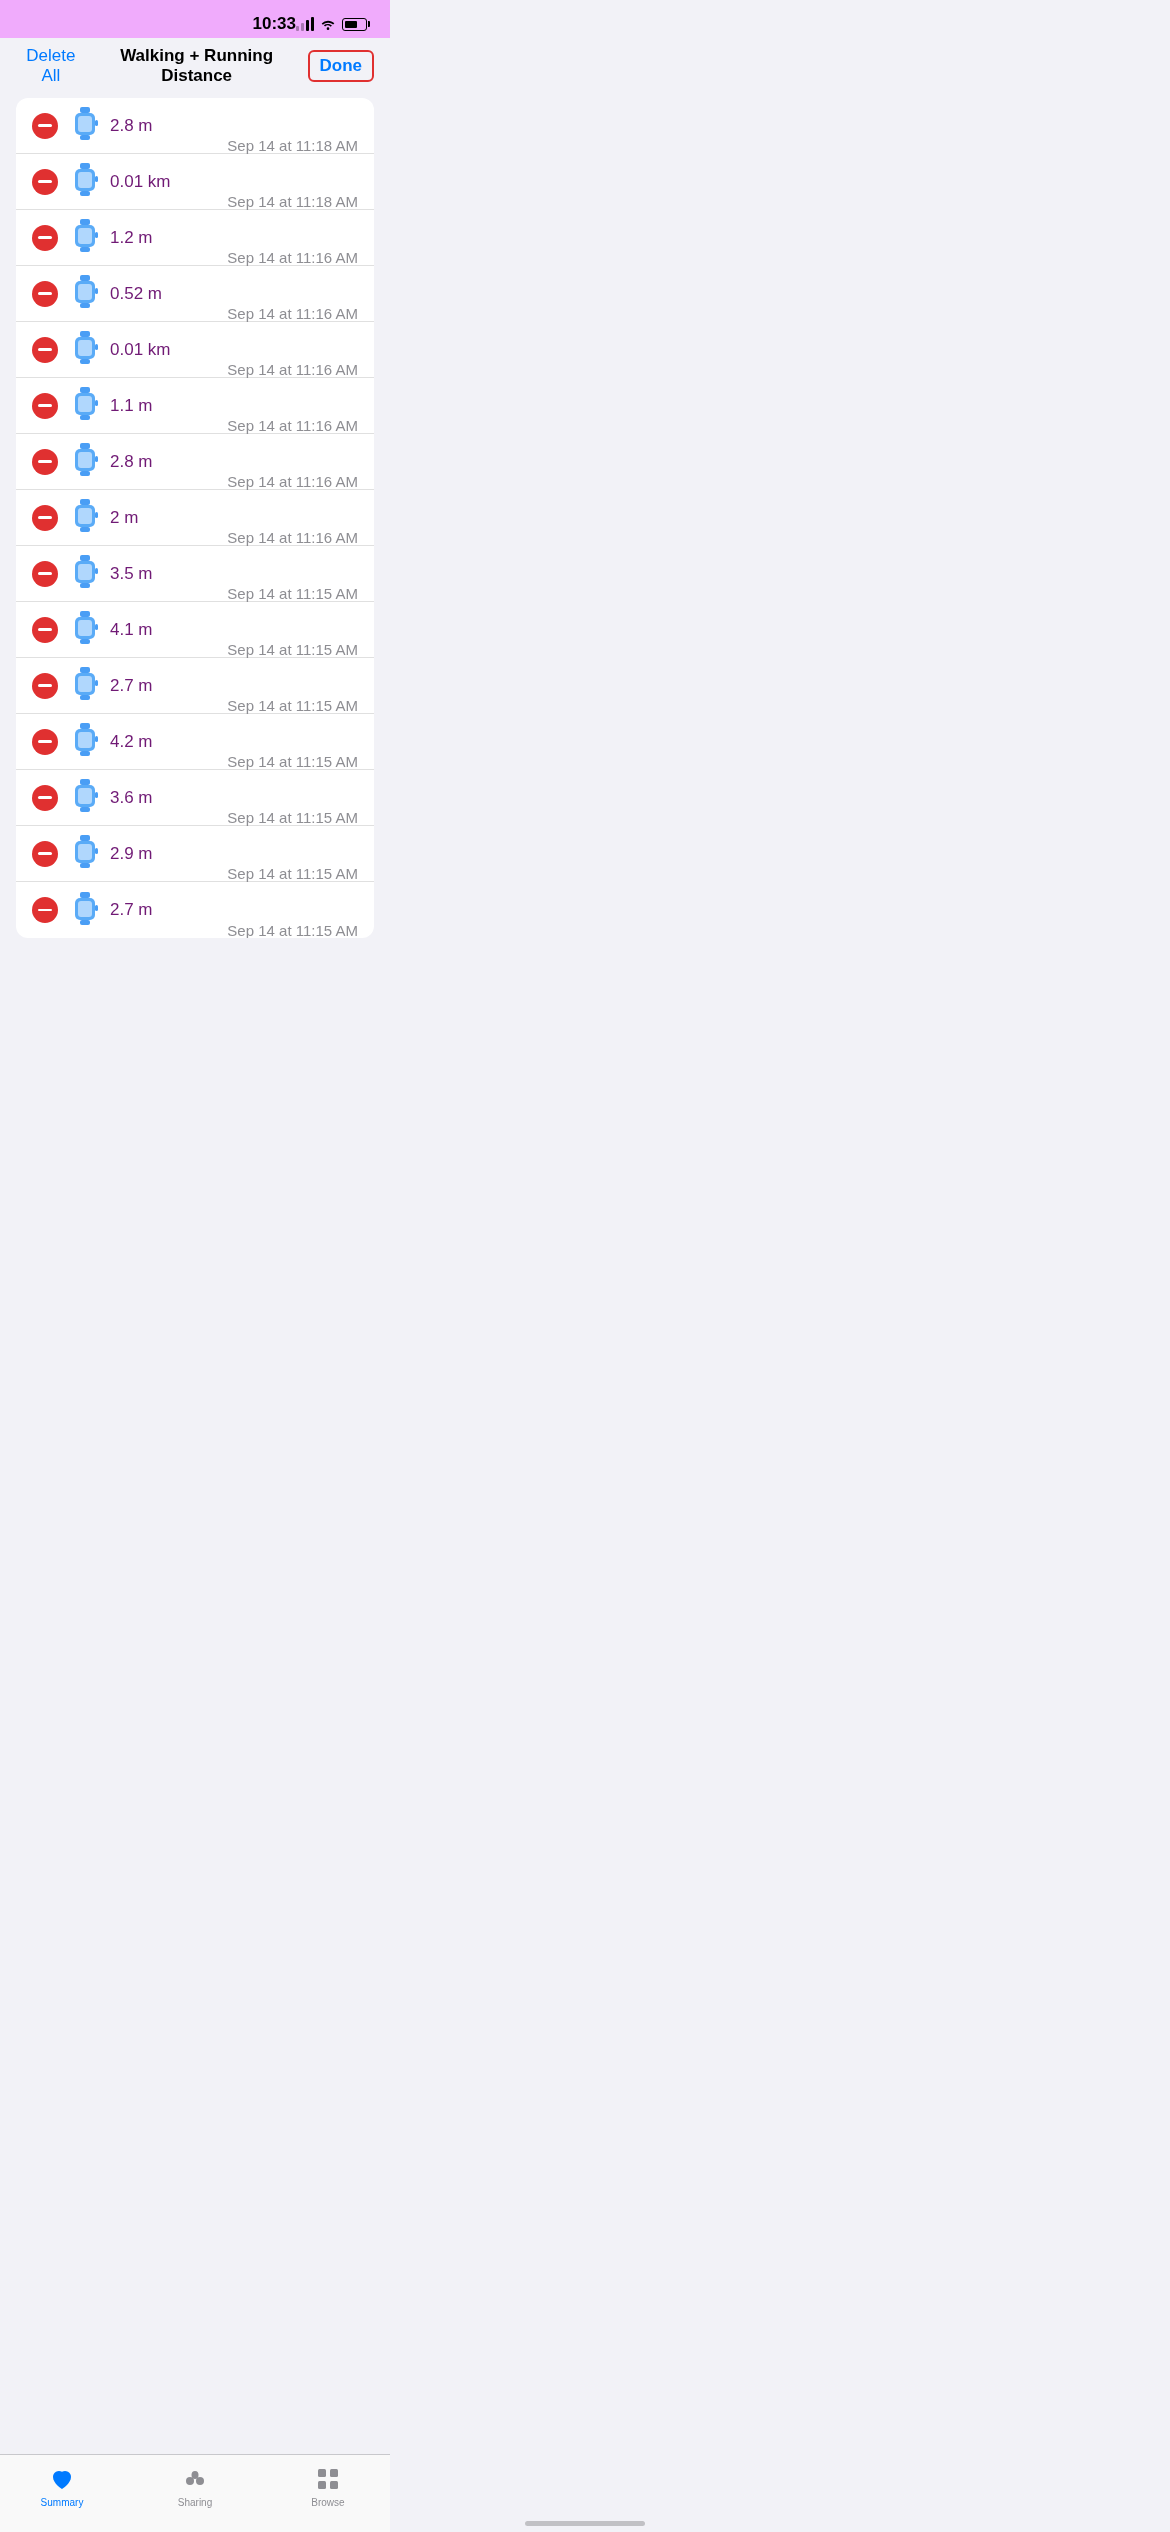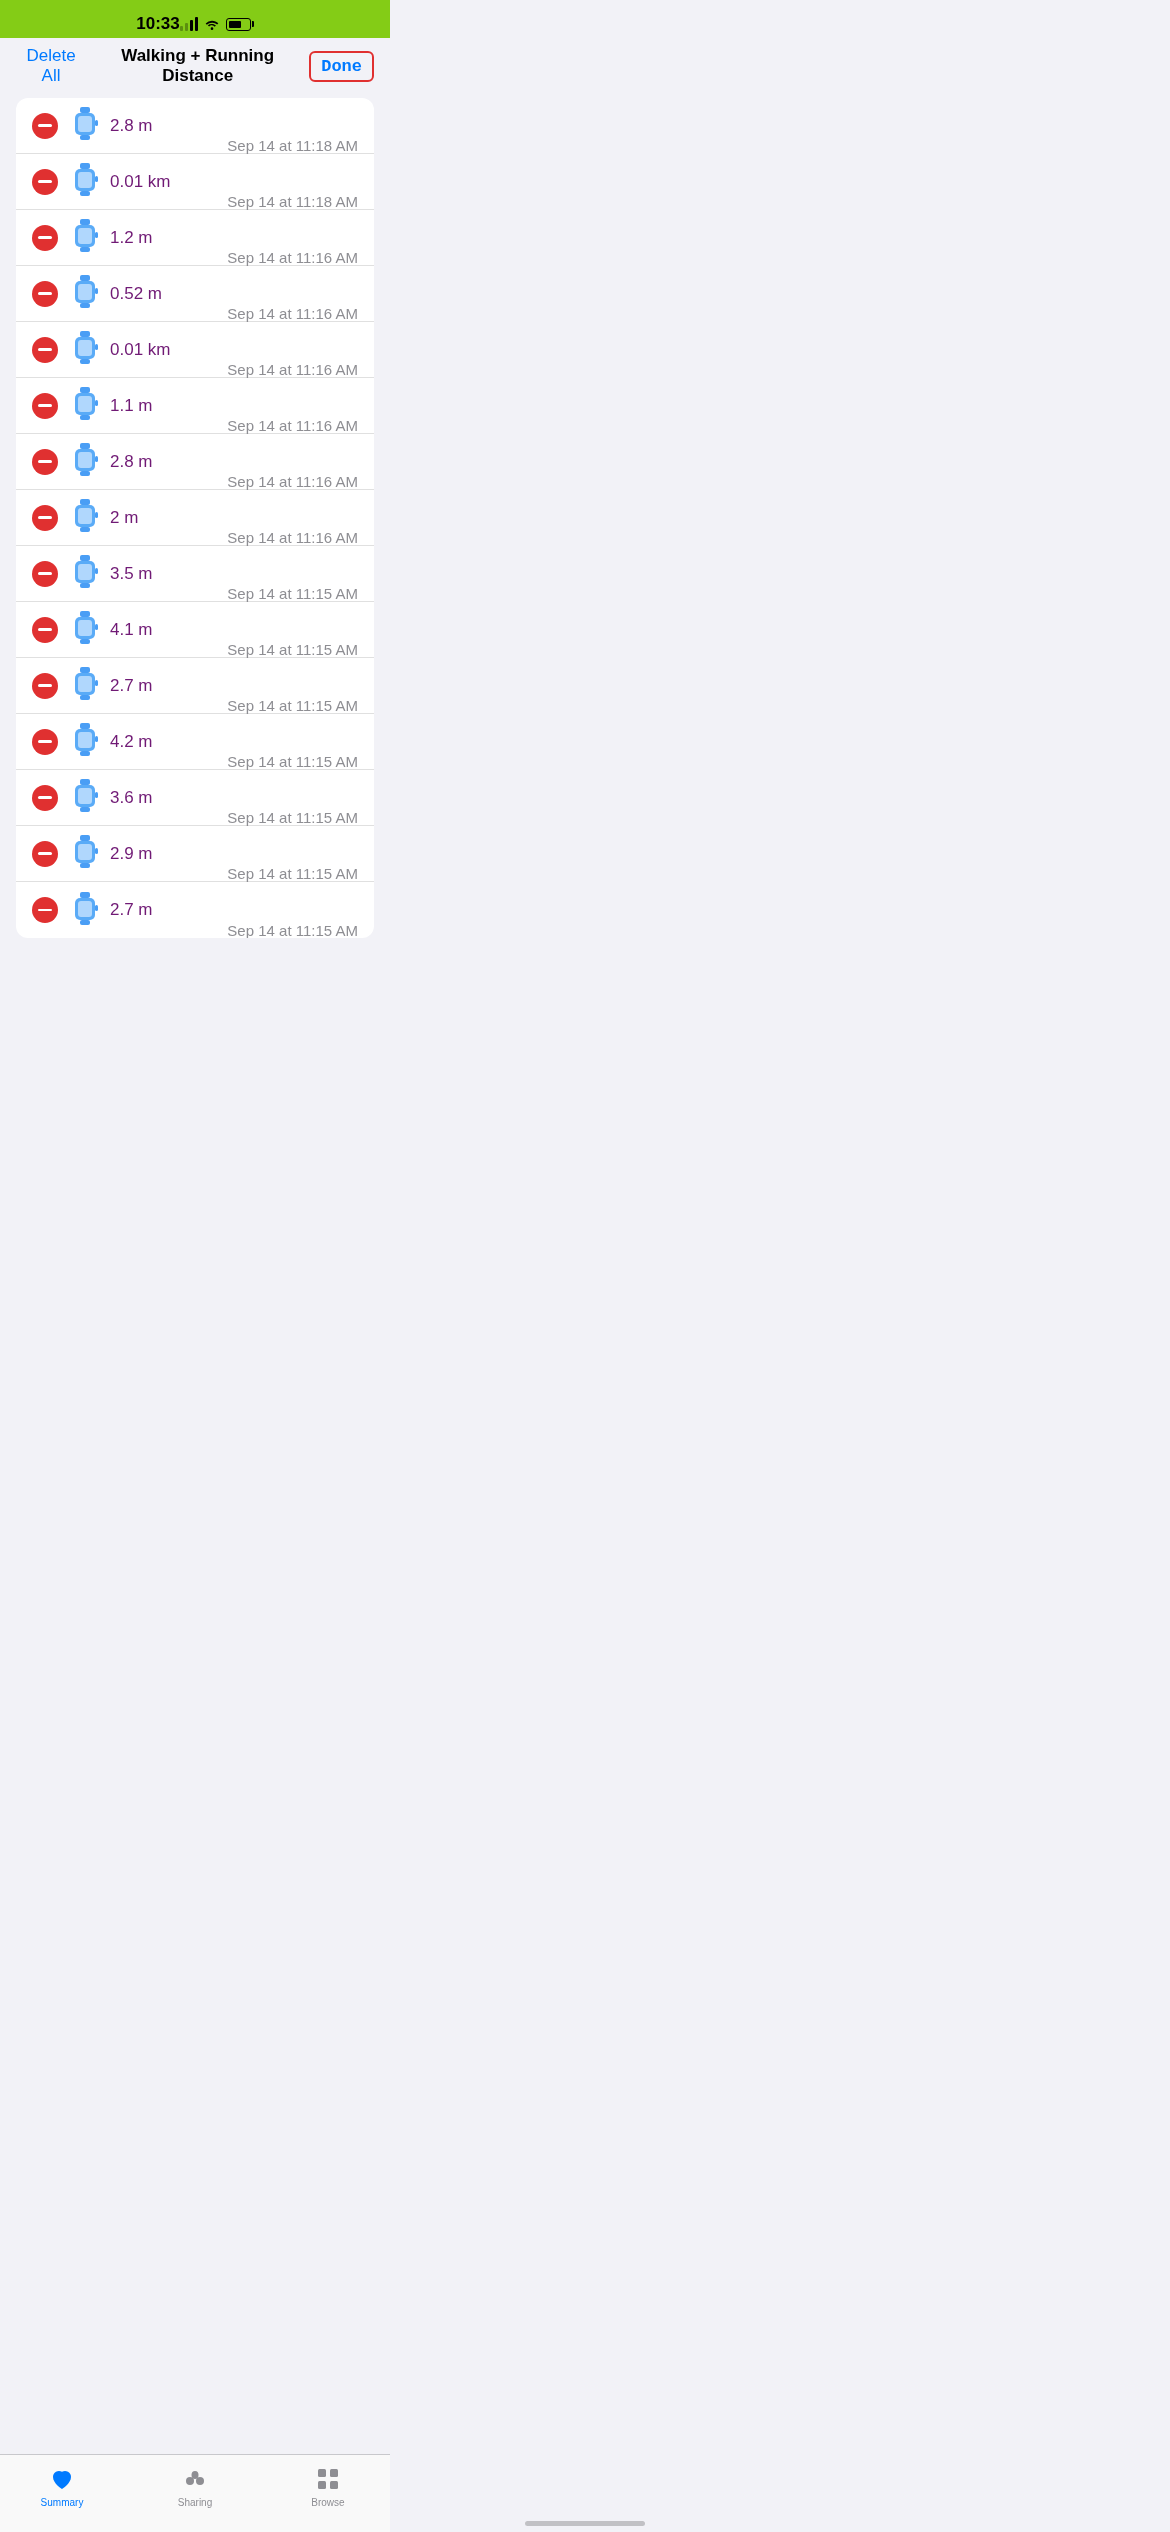--- a/index.html
+++ b/index.html
@@ -9,24 +9,24 @@
       width: 390px;
       min-height: 844px;
       background: #f2f2f7;
       font-family: -apple-system, BlinkMacSystemFont, 'SF Pro Text', 'Helvetica Neue', sans-serif;
       overflow-x: hidden;
     }
 
     
     .status-bar {
       display: flex;
-      justify-content: center;
+      justify-content: flex-end;
       align-items: center;
       padding: 14px 20px 4px 20px;
-      background: #84cc16;
+      background: #f0abfc;
     }
     .status-time {
       font-size: 17px;
       font-weight: 600;
       color: #000;
     }
     .status-icons {
       display: flex;
       align-items: center;
       gap: 6px;
@@ -100,21 +100,21 @@
     }
     .nav-done {
       font-size: 17px;
       color: #007aff;
       font-weight: 600;
       background: none;
       border: 2.5px solid #e03030;
       border-radius: 6px;
       padding: 4px 10px;
       cursor: pointer;
-      font-family: Liberation Mono, monospace;
+      font-family: Liberation Sans, sans-serif;
     }
 
     
     .data-list {
       background: #fff;
       border-radius: 12px;
       margin: 0 16px 16px 16px;
       overflow: hidden;
     }
     .data-row {

